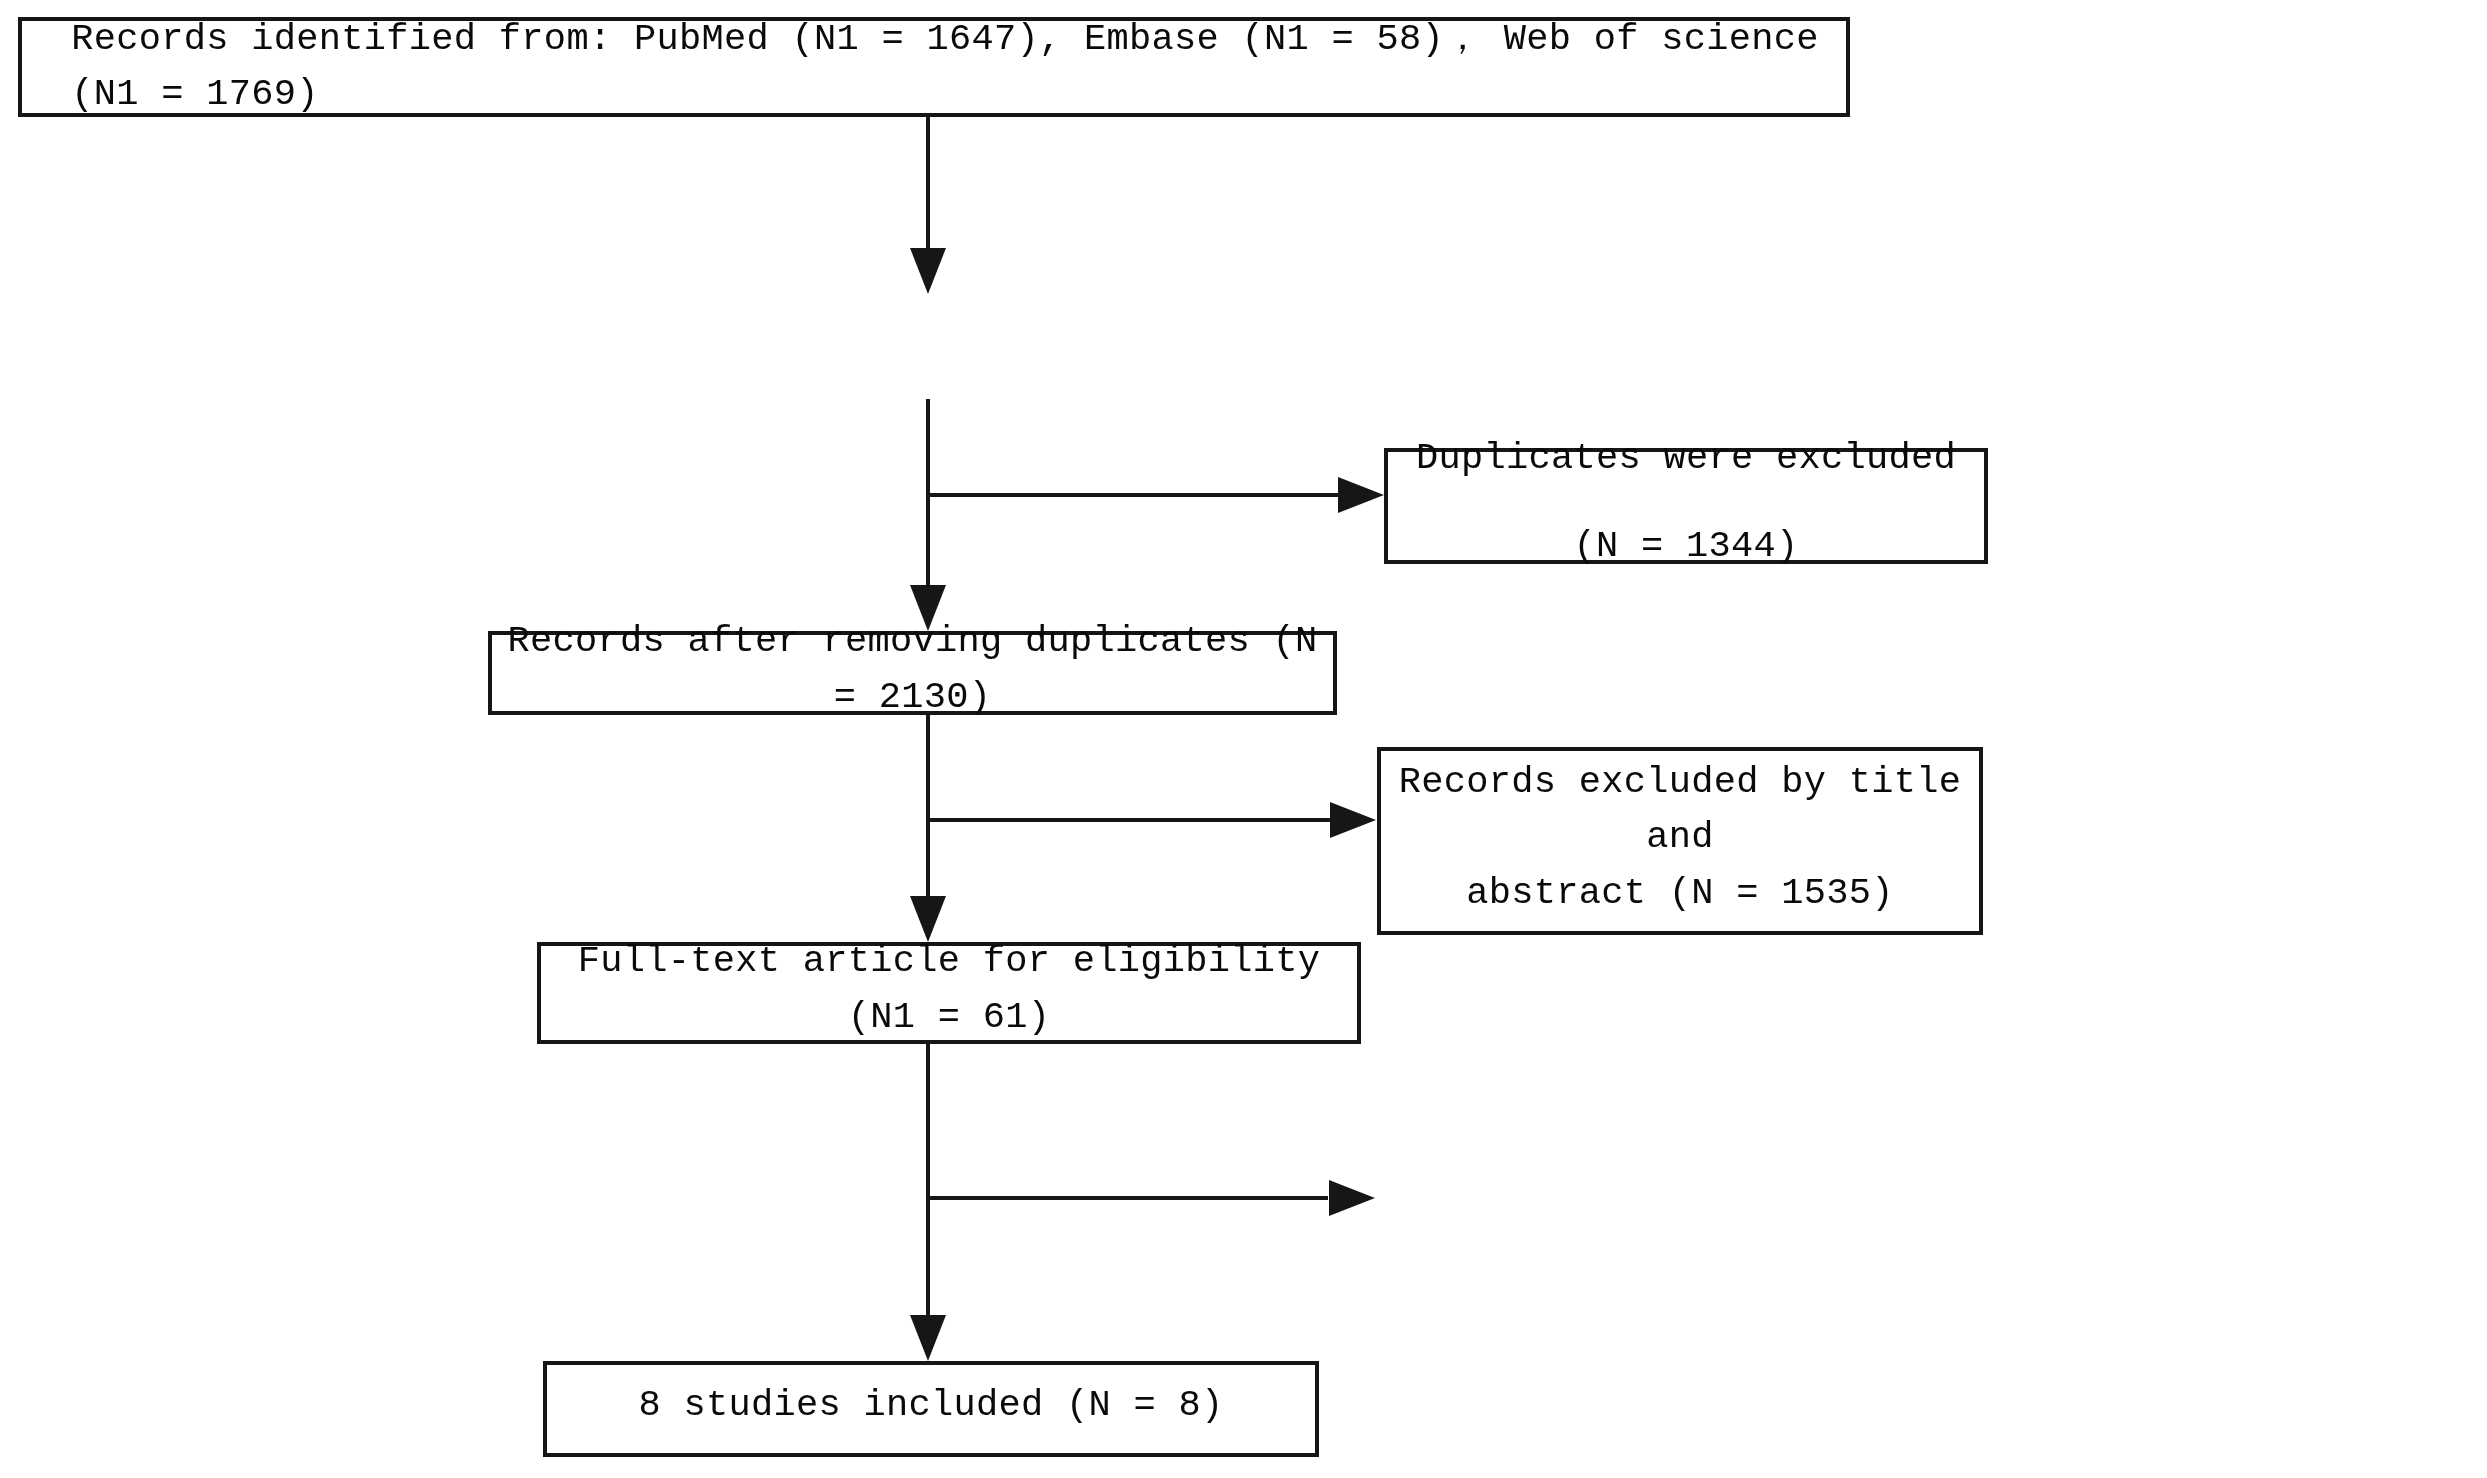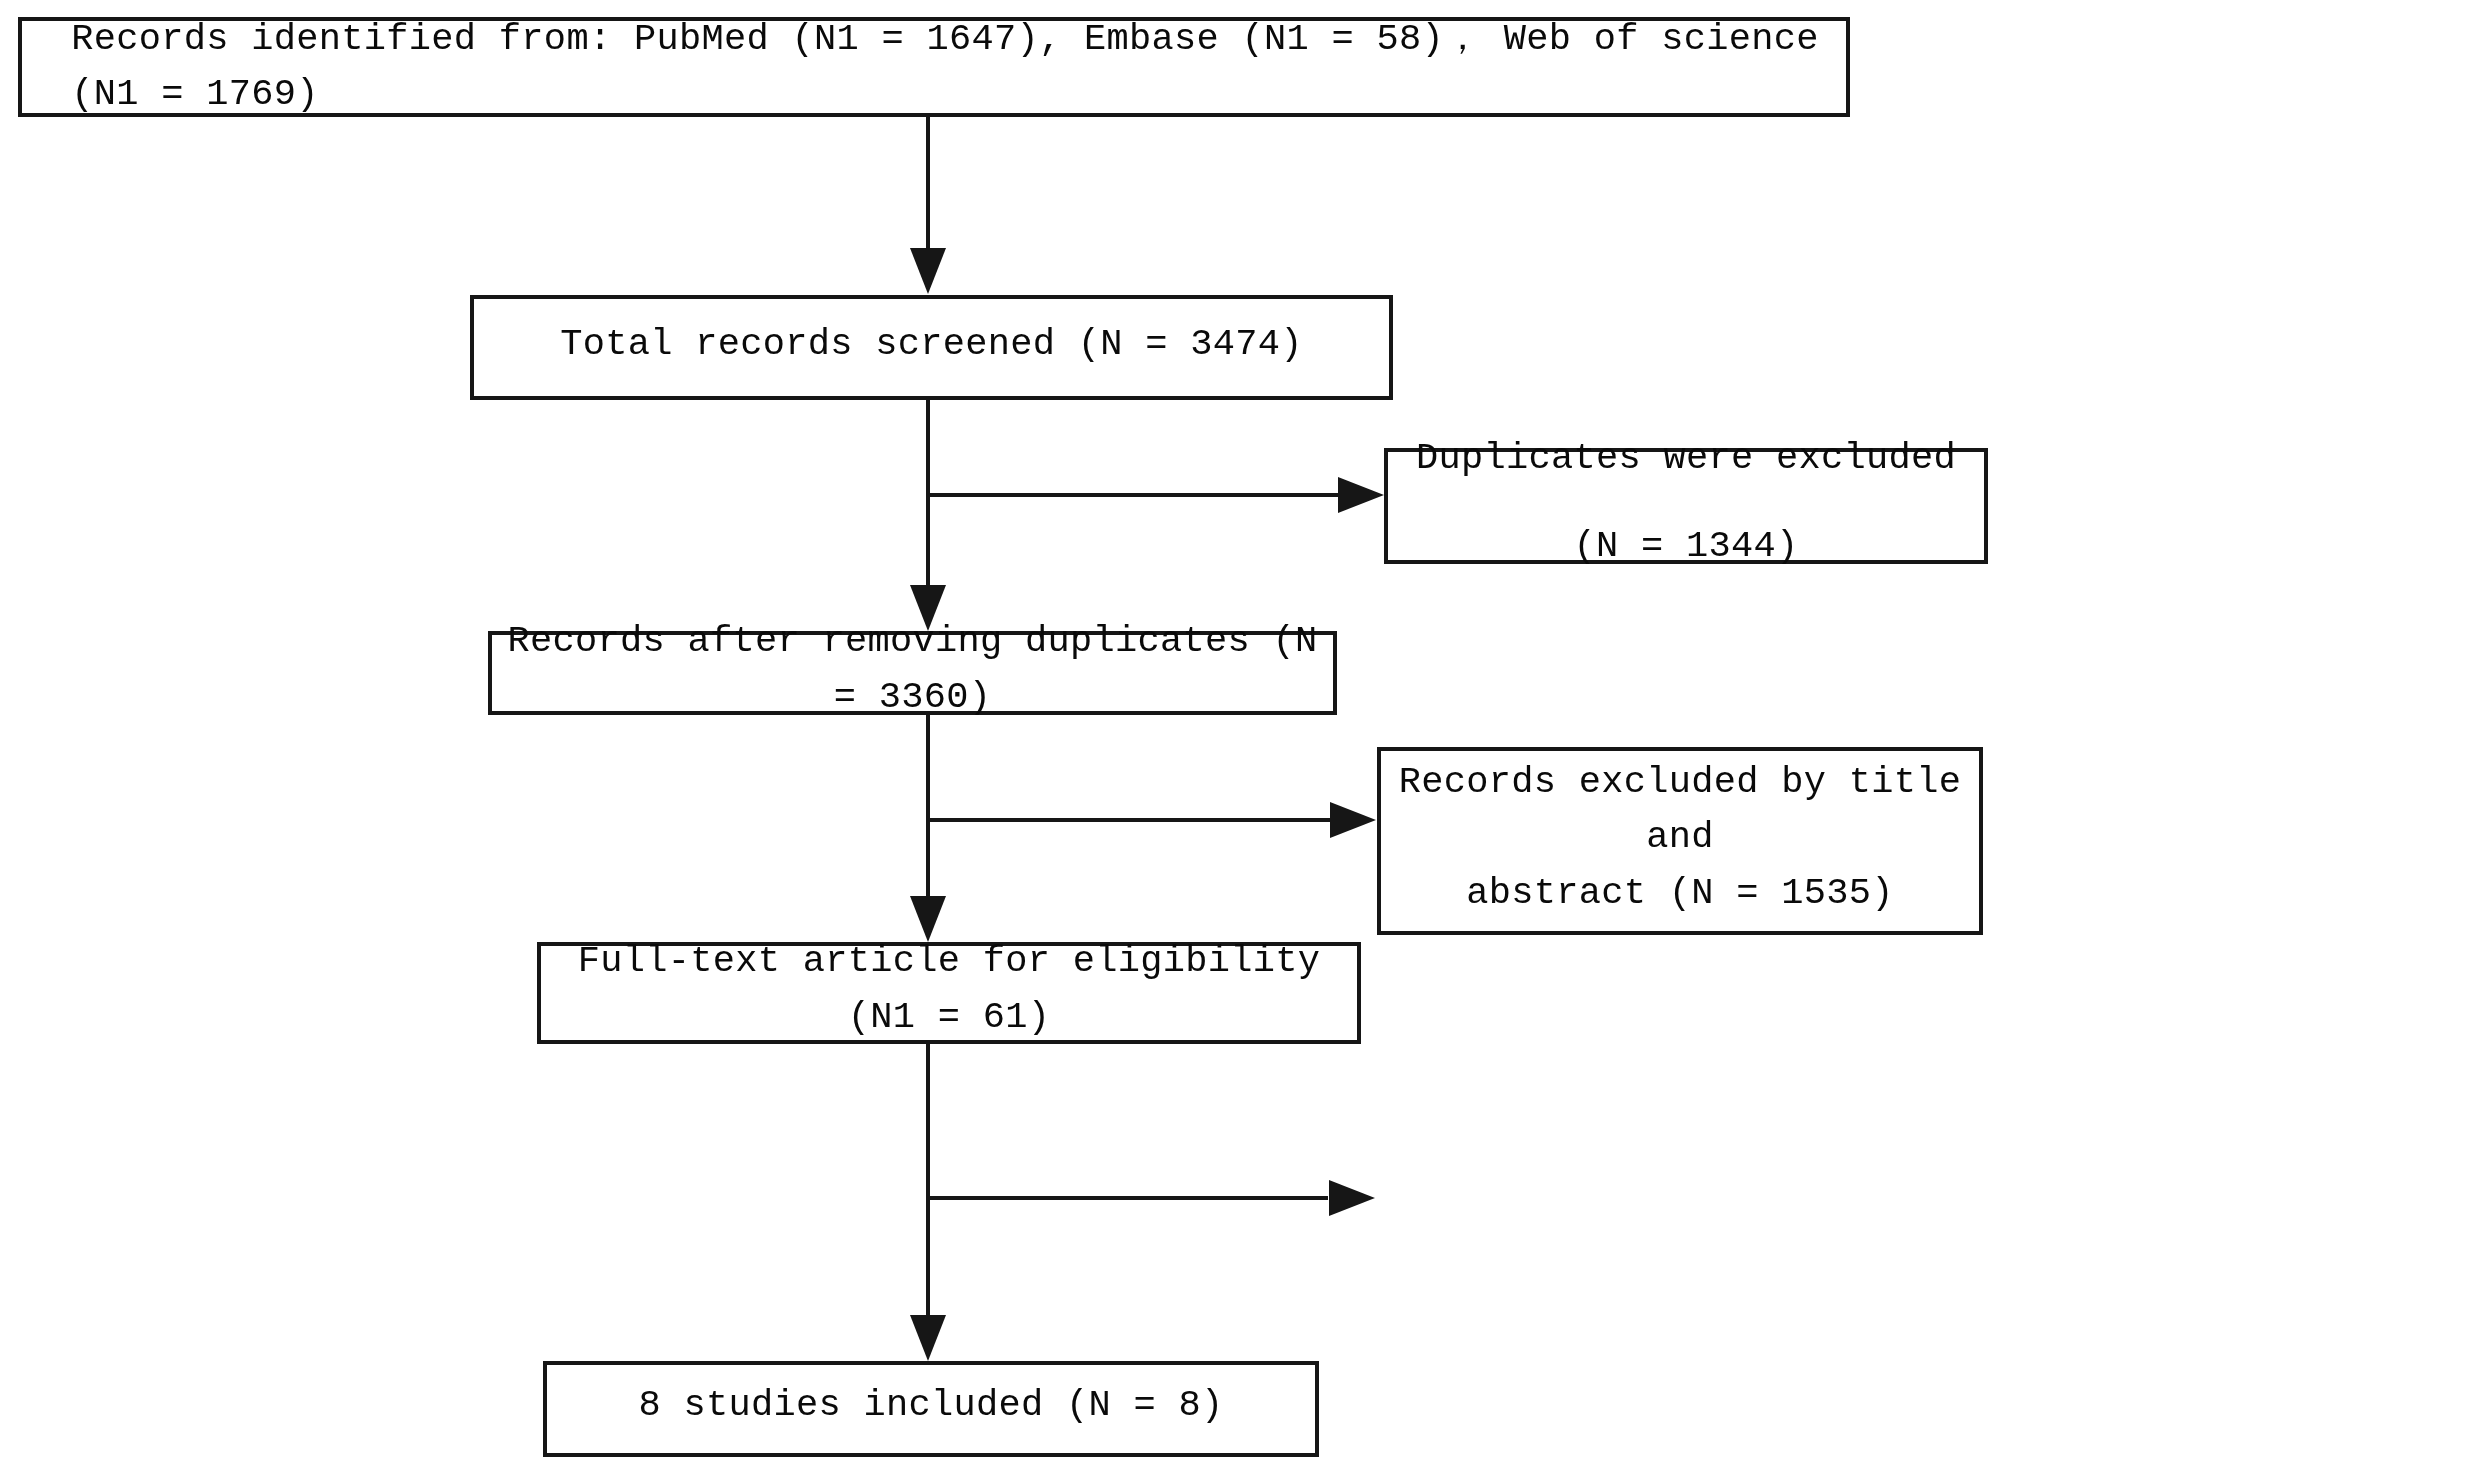--- a/index.html
+++ b/index.html
@@ -86,31 +86,28 @@
 </style>
 </head>
 <body>
 
 <div class="canvas">
 
   <div class="box left" id="box-identification">
     <span>Records identified from: PubMed (N1 = 1647), Embase (N1 = 58)， Web of science (N1 = 1769)</span>
   </div>
 
-  <div class="box center" id="box-screened">
-    <span>Total records screened (N = 3474)</span>
-  </div>
 
   <div class="box center" id="box-duplicates">
     <span>Duplicates were excluded</span>
     <span>(N = 1344)</span>
   </div>
 
   <div class="box center" id="box-dedup">
-    <span>Records after removing duplicates (N = 3360)</span>
+    <span>Records after removing duplicates (N = 2130)</span>
   </div>
 
   <div class="box center" id="box-title-abstract">
     <span>Records excluded by title and</span>
     <span>abstract (N = 1535)</span>
   </div>
 
   <div class="box center" id="box-fulltext">
     <span>Full-text article for eligibility (N1 = 61)</span>
   </div>

